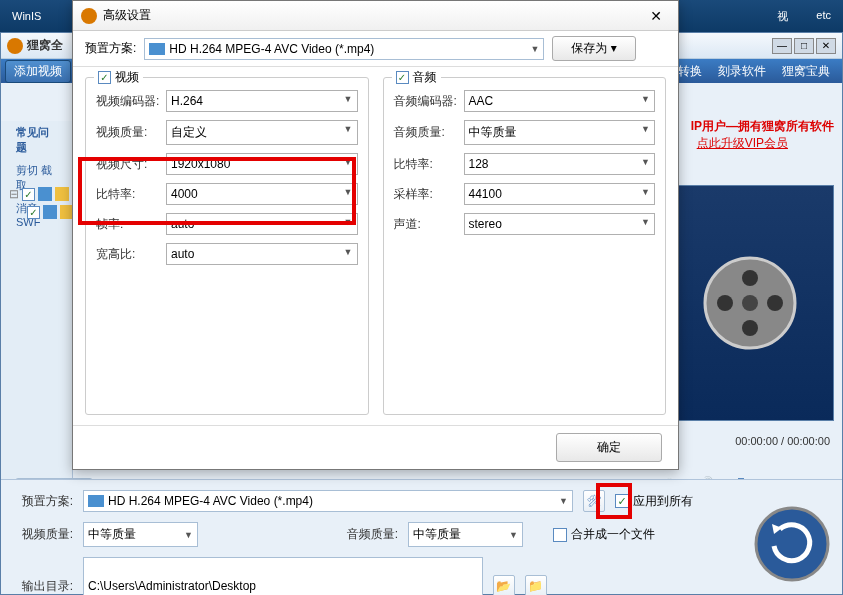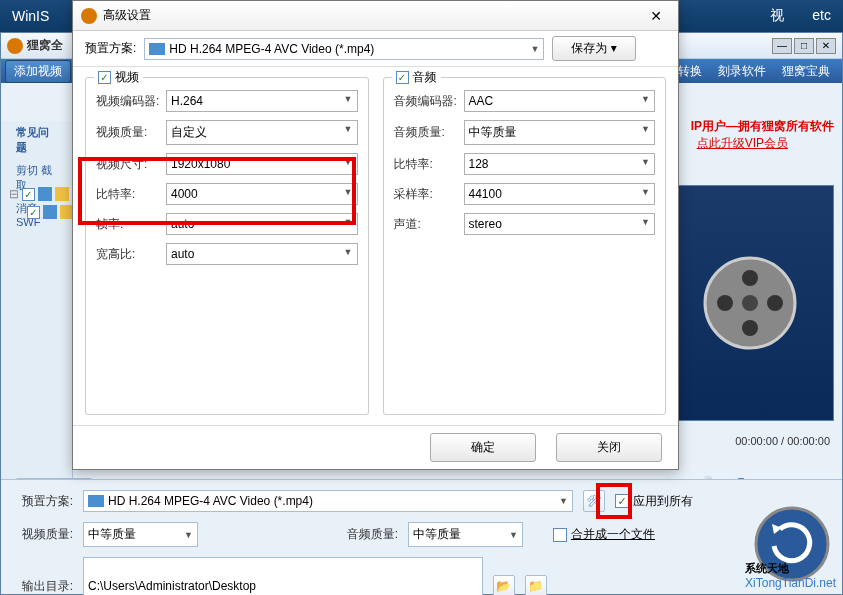--- a/index.html
+++ b/index.html
@@ -1,20 +1,20 @@
 <!DOCTYPE html>
 <html><head>
 <meta charset="utf-8">
 <style>
 * { margin: 0; padding: 0; box-sizing: border-box; font-family: "Microsoft YaHei", Arial, sans-serif; font-size: 12px; }
 body { width: 843px; height: 595px; background: #2d5a8f; overflow: hidden; position: relative; }
 
 
 .taskbar { height: 32px; background: linear-gradient(#1a4a7a, #0d3a66); display: flex; align-items: center; padding: 0 4px; }
-.taskbar-app { color: #fff; font-size: 14px; margin: 0 8px; text-align: center; }
+.taskbar-app { color: #fff; font-size: 11px; margin: 0 8px; text-align: center; }
 .taskbar-right { margin-left: auto; display: flex; gap: 12px; }
 
 
 .main-window { position: absolute; top: 32px; left: 0; right: 0; bottom: 0; background: #e8f0f8; border: 1px solid #5a7fa8; }
 .main-titlebar { height: 26px; background: linear-gradient(#f5f9fd, #dce8f4); display: flex; align-items: center; padding: 0 6px; border-bottom: 1px solid #b8cde0; }
 .main-titlebar .logo { width: 16px; height: 16px; background: #d97800; border-radius: 50%; margin-right: 4px; }
 .main-titlebar .title { font-weight: bold; color: #333; }
 .win-controls { margin-left: auto; display: flex; gap: 2px; }
 .win-btn { width: 20px; height: 16px; background: #d0dae5; border: 1px solid #888; display: flex; align-items: center; justify-content: center; font-size: 10px; cursor: pointer; }
 
@@ -188,21 +188,21 @@
       <div class="form-select quality-select">
         <span>中等质量</span>
         <span class="arrow">▼</span>
       </div>
       <span style="width:122px;"></span>
       <span class="form-label">音频质量:</span>
       <div class="form-select quality-select">
         <span>中等质量</span>
         <span class="arrow">▼</span>
       </div>
-      <div class="checkbox-wrap" style="margin-left:20px;text-decoration:underline;">
+      <div class="checkbox-wrap" style="margin-left:20px;">
         <div class="checkbox"></div>
         <span>合并成一个文件</span>
       </div>
     </div>
     <div class="form-row">
       <span class="form-label">输出目录:</span>
       <input class="output-input" value="C:\Users\Administrator\Desktop" style="">
       <div class="icon-btn">
         <span style="color:#d0a030;">📂</span>
       </div>
@@ -210,24 +210,20 @@
         <span style="color:#5a8ac0;">📁</span>
       </div>
     </div>
   </div>
 
   <svg class="convert-btn" viewBox="0 0 80 80">
     <circle cx="40" cy="40" r="36" fill="#2a5a9a" stroke="#888" stroke-width="3"></circle>
     <path d="M 28 25 A 18 18 0 1 1 22 42" fill="none" stroke="#fff" stroke-width="5"></path>
     <path d="M 22 30 L 30 24 L 20 20 Z" fill="#fff"></path>
   </svg>
-  <div class="watermark">
-    <b>系统天地</b><br>
-    <span style="color:#3a7acc;">XiTongTianDi.net</span>
-  </div>
 </div>
 
 <div class="dialog">
   <div class="dlg-title">
     <div class="logo"></div>
     <span>高级设置</span>
     <div class="dlg-close">✕</div>
   </div>
   <div class="dlg-preset">
     <span>预置方案:</span>
@@ -332,18 +328,17 @@
         <div class="field-select">
             <span>stereo</span>
             <span class="arrow">▼</span>
           </div>
       </div>
     </div>
   </div>
 
   <div class="dlg-footer">
     <div class="dlg-btn">确定</div>
-    <div class="dlg-btn">关闭</div>
   </div>
 </div>
 
 <div class="highlight-red hl1"></div>
 <div class="highlight-red hl2"></div>
 
 </body></html>

